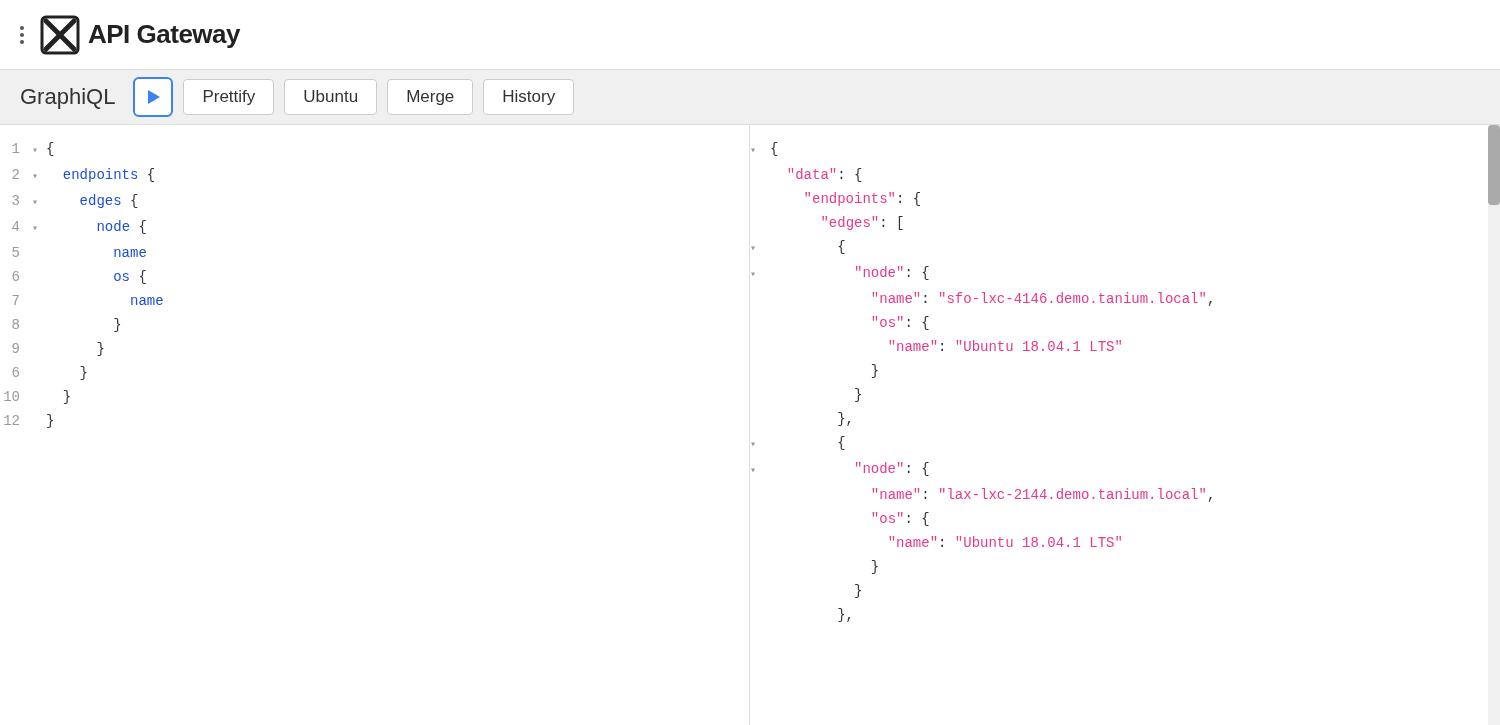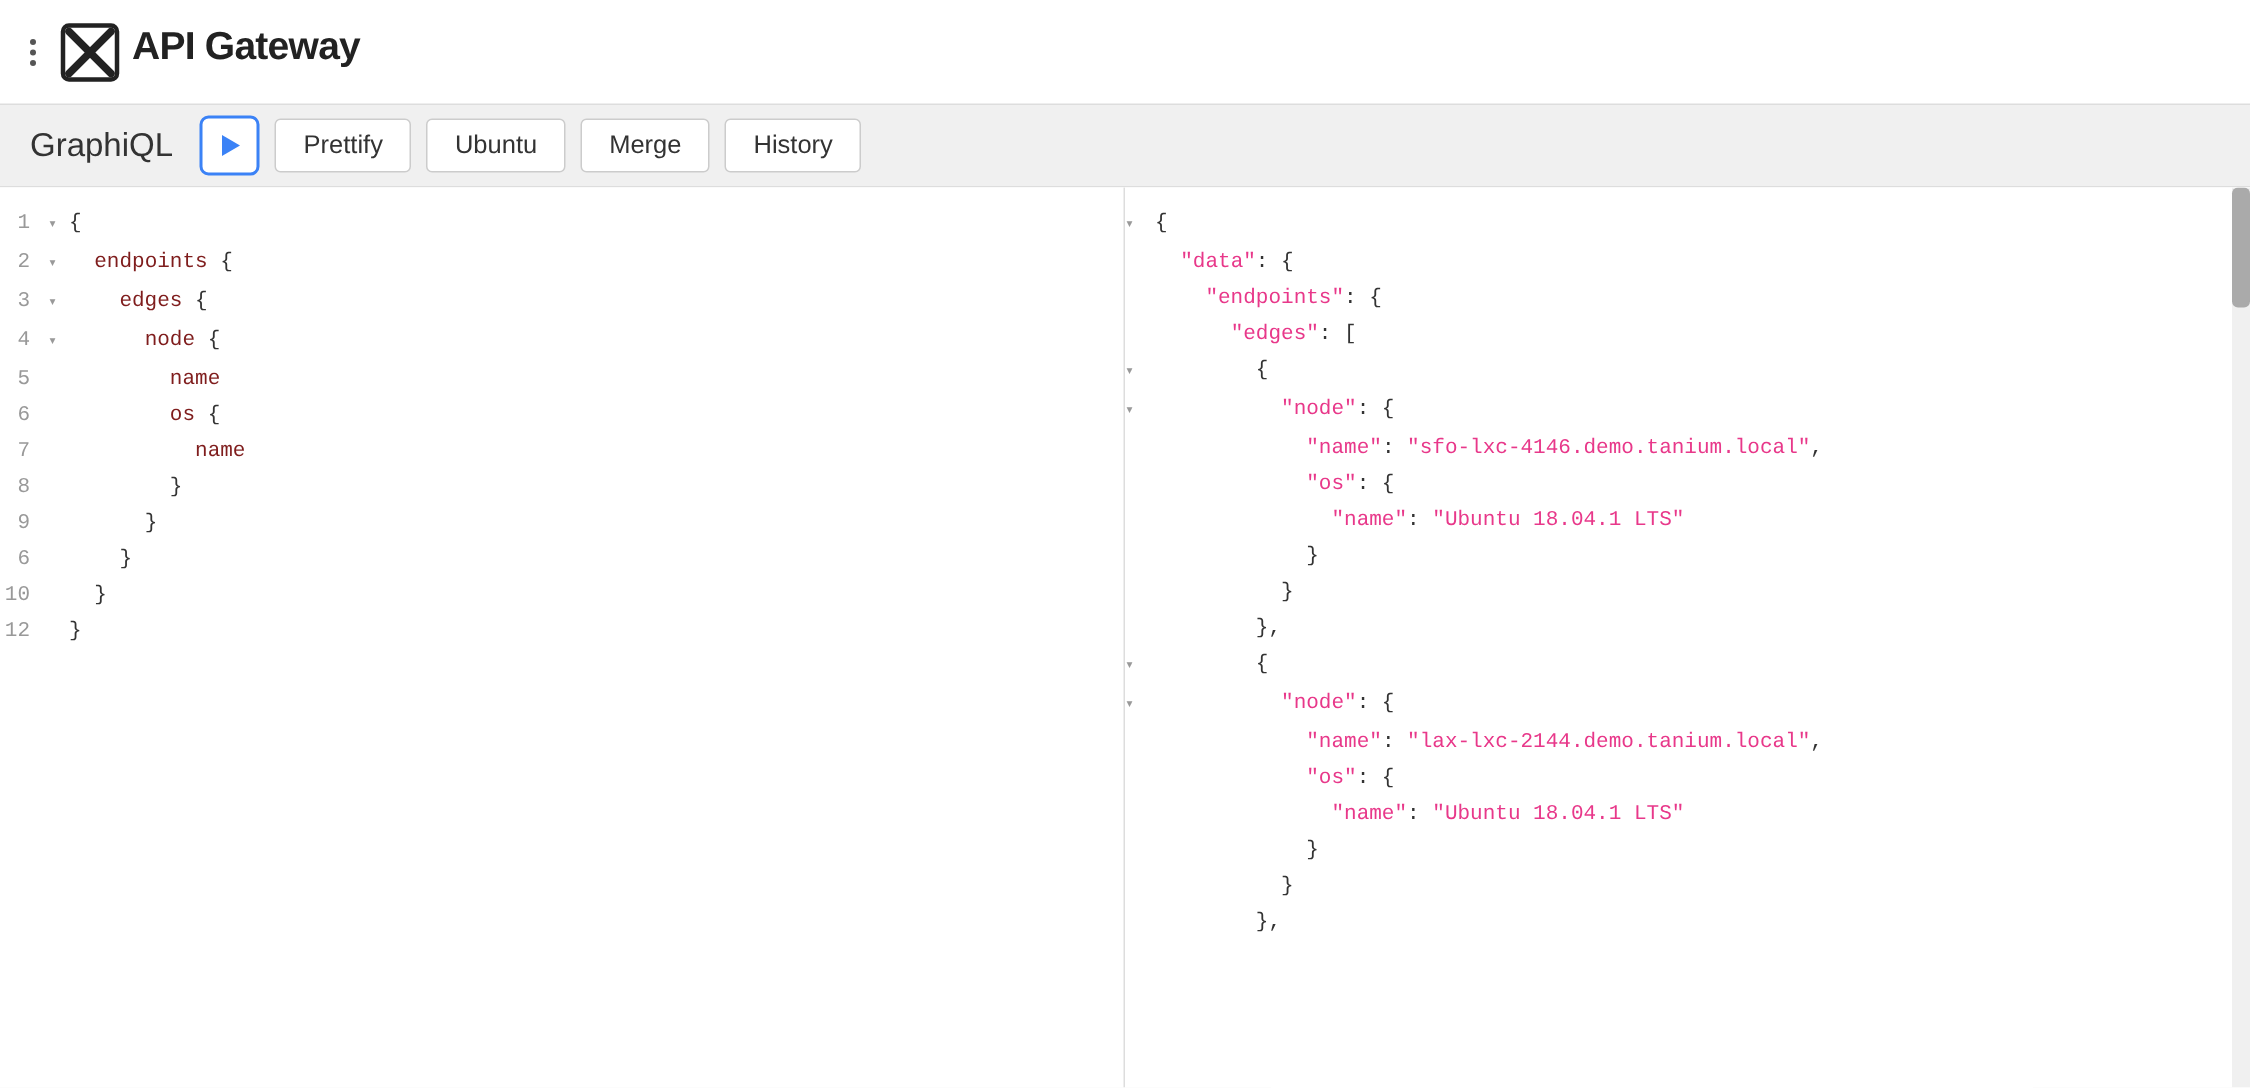--- a/index.html
+++ b/index.html
@@ -30,20 +30,21 @@
     }
     .menu-dots span {
       width: 4px;
       height: 4px;
       background: #555;
       border-radius: 50%;
       display: block;
     }
     .logo-area {
       display: flex;
+      align-items: center;
       gap: 8px;
     }
     .logo-icon {
       width: 40px;
       height: 40px;
     }
     .app-title {
       font-size: 26px;
       font-weight: 700;
       color: #222;
@@ -164,21 +165,21 @@
       flex-shrink: 0;
       font-size: 10px;
       padding-top: 2px;
     }
     .line-content {
       flex: 1;
       white-space: pre;
     }
 
     
-    .c-keyword { color: #7f1d1d; }   
+    .c-keyword { color: #1d4ed8; }   
     .c-brace { color: #333; }    
     .c-key { color: #e8388a; }       
     .c-value-str { color: #e8388a; }
     .c-punct { color: #333; }
 
   </style>
 </head>
 <body>
 
 <div class="top-bar">

